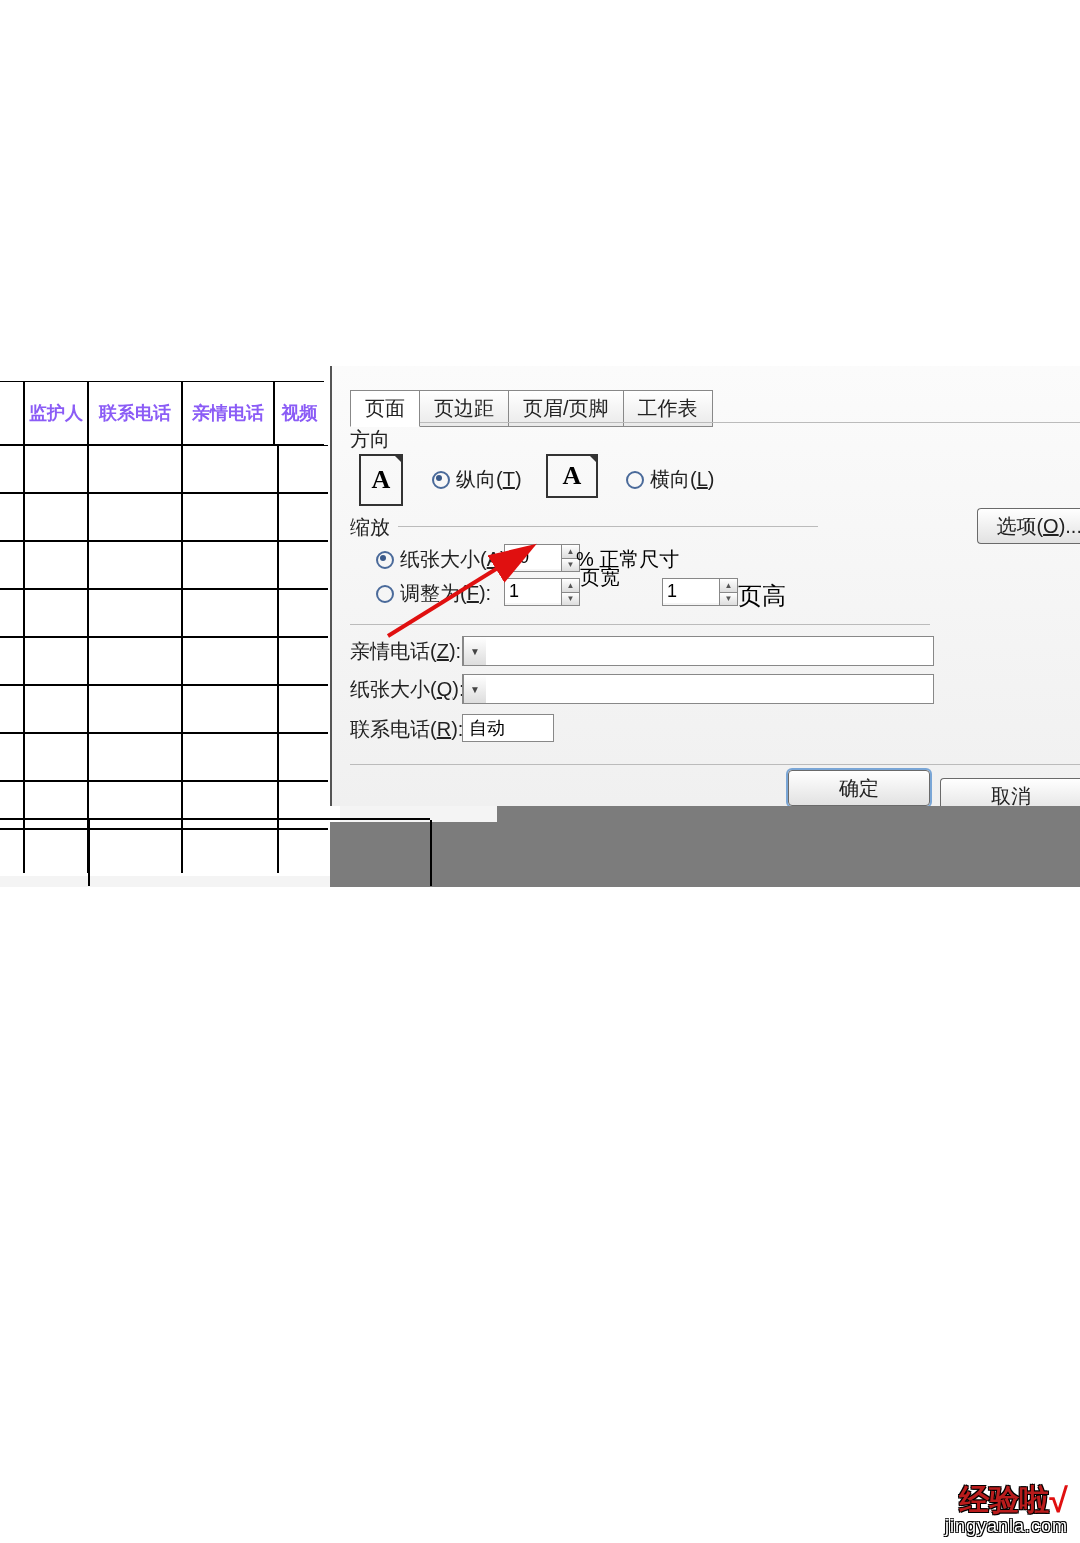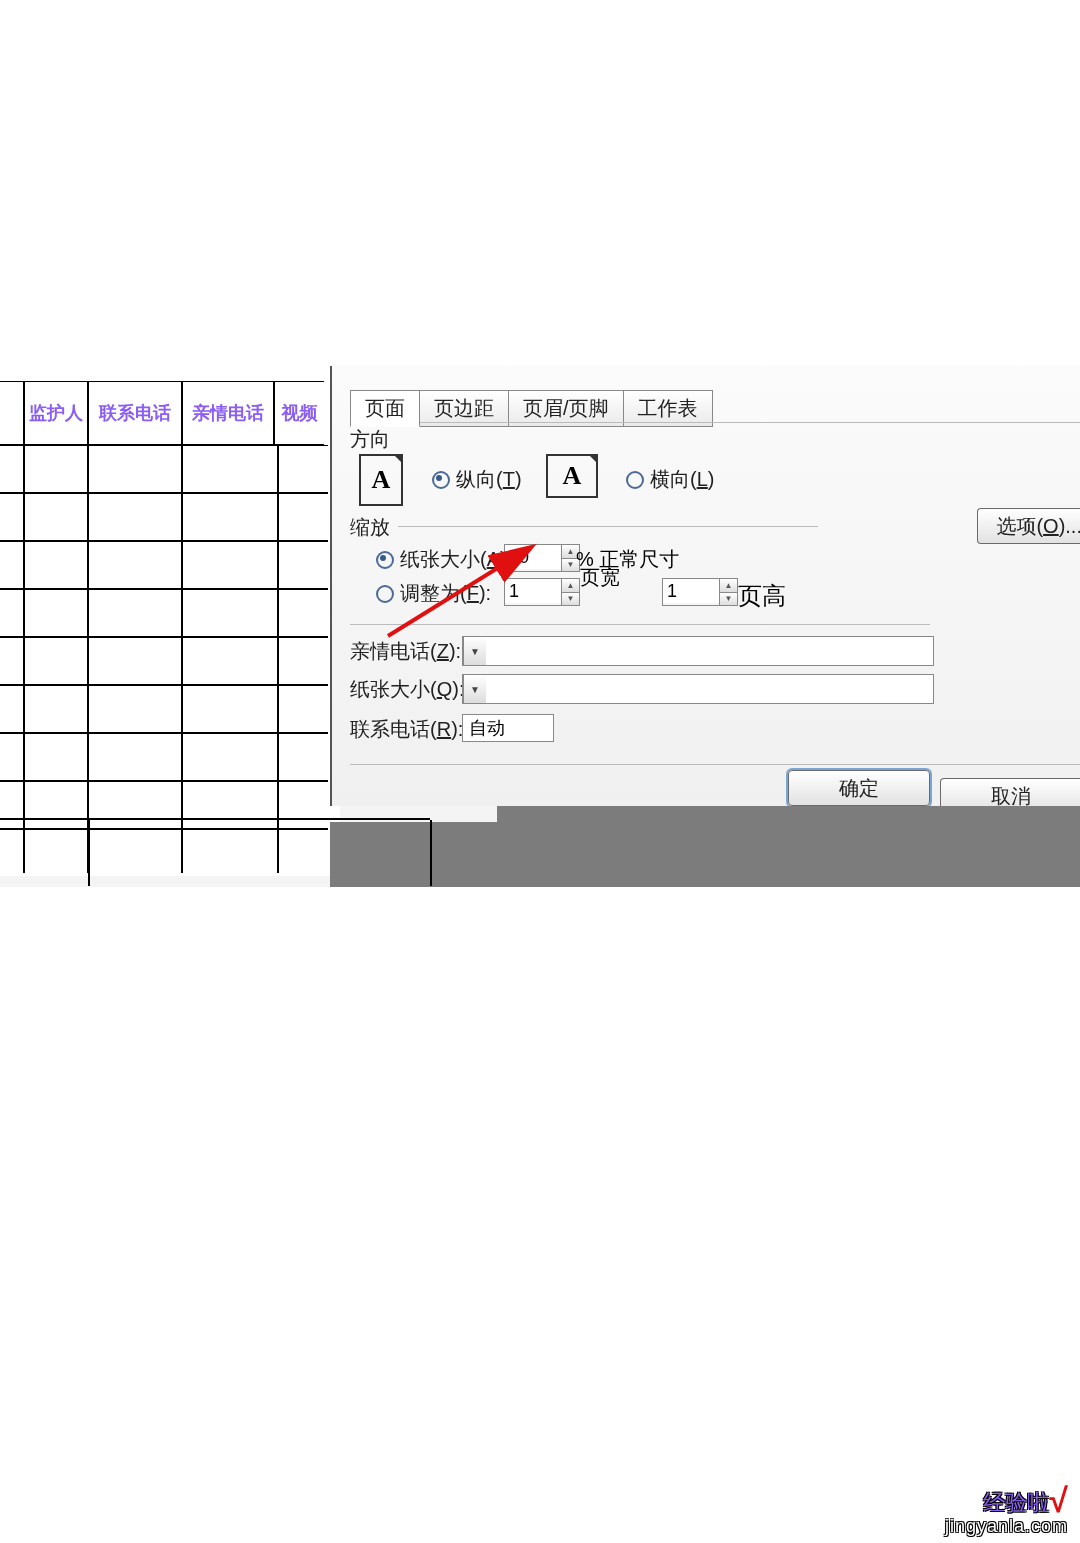--- a/index.html
+++ b/index.html
@@ -29,21 +29,21 @@
 .spin .btns div:first-child{border-bottom:1px solid #888}
 .combo{display:inline-flex;border:1px solid #888;height:28px;background:#fff;vertical-align:middle}
 .combo input{border:none;height:26px;font-size:18px;padding:0 6px;outline:none;flex:1}
 .combo .drop{width:22px;border-left:1px solid #888;background:linear-gradient(#fff,#ddd);display:flex;align-items:center;justify-content:center;font-size:10px;color:#444}
 .textin{border:1px solid #888;height:26px;font-size:18px;padding:0 6px;background:#fff;vertical-align:middle}
 .btn{display:inline-flex;align-items:center;justify-content:center;height:34px;border:1px solid #6a6a6a;border-radius:4px;background:linear-gradient(#fff,#e2e2e2);font-size:20px;color:#222;padding:0 22px}
 .btn.def{box-shadow:0 0 0 2px #7aa6d6}
 .arrow{position:absolute;pointer-events:none}
 .gray-block{position:absolute;background:#7c7c7c}
 .watermark{position:absolute;right:12px;bottom:8px;text-align:right;line-height:1}
-.watermark .t1{font-size:22px;font-weight:400;color:#8b5cf6;text-shadow:-1px -1px 0 #000,1px -1px 0 #000,-1px 1px 0 #000,1px 1px 0 #000}
+.watermark .t1{font-size:30px;font-weight:700;color:#b91c1c;text-shadow:-1px -1px 0 #000,1px -1px 0 #000,-1px 1px 0 #000,1px 1px 0 #000}
 .watermark .chk{color:#e01010;font-size:34px;font-weight:900;vertical-align:-2px}
 .watermark .t2{font-size:18px;color:#fff;text-shadow:-1px -1px 0 #000,1px -1px 0 #000,-1px 1px 0 #000,1px 1px 0 #000;letter-spacing:1px}
 </style>
 </head>
 <body>
 <div class="canvas">
 
 <div class="strip"></div>
 
 <div class="sheet">

